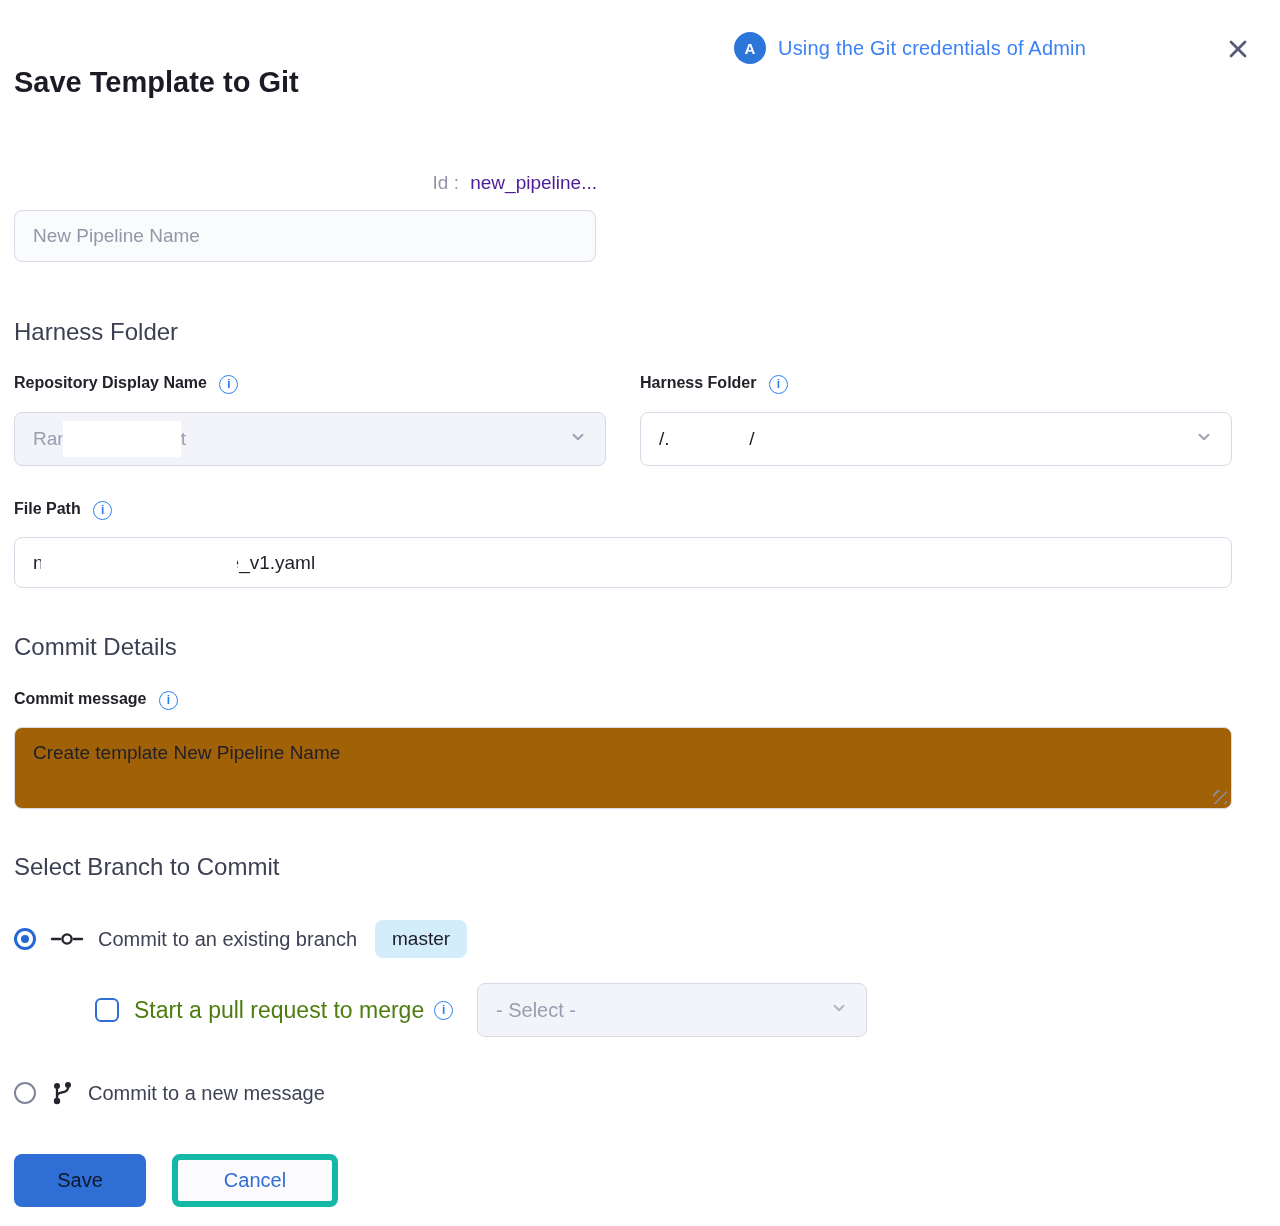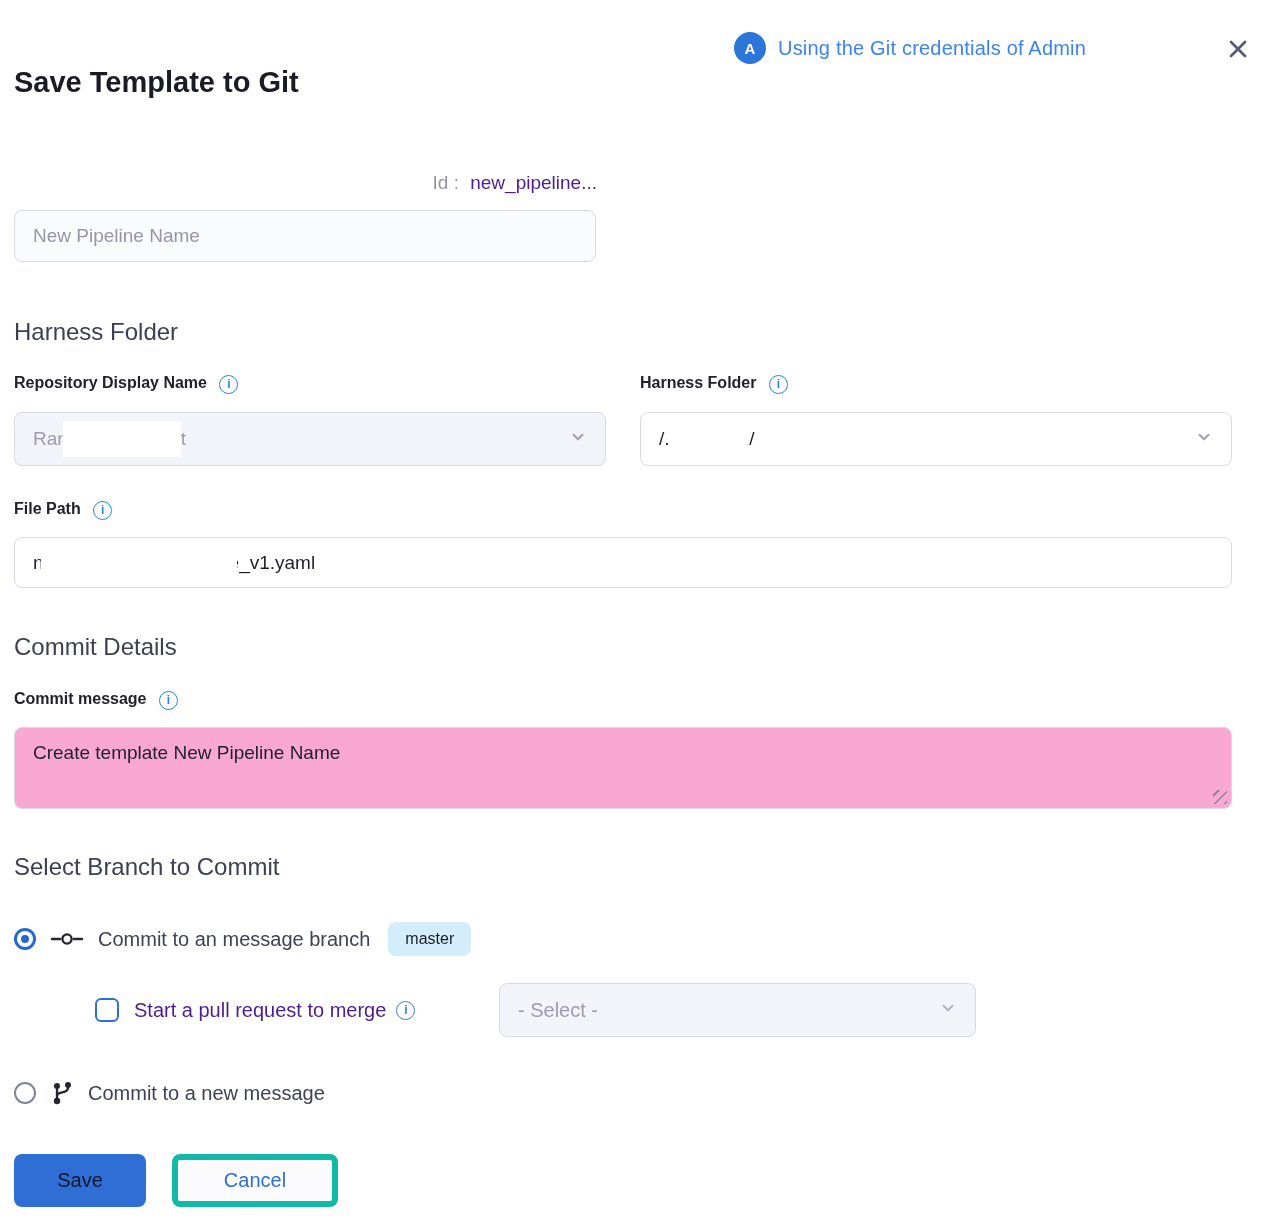--- a/index.html
+++ b/index.html
@@ -52,44 +52,44 @@
   #filepath-box  { top:537px; left:14px;  width:1218px; height:51px; cursor:text; }
 
   .redact { display:inline-block; background:#fff; height:36px; vertical-align:middle; position:relative; z-index:2; }
 
   .label-row2 { position:absolute; top:374px; }
   #filepath-label { position:absolute; top:500px; left:14px; }
   #commitmsg-label { position:absolute; top:690px; left:14px; }
 
   
   .textarea-wrap { position:absolute; top:727px; left:14px; width:1218px; height:82px; }
-  .commit-textarea { width:100%; height:100%; border:1px solid #d9dae6; border-radius:8px; background:#f9a8d4;
+  .commit-textarea { width:100%; height:100%; border:1px solid #d9dae6; border-radius:8px; background:#a16207;
                      font-size:19px; color:#1f1f2c; padding:14px 18px; resize:none;
                      font-family:"Liberation Sans","DejaVu Sans",sans-serif; }
   .resize-handle { position:absolute; right:5px; bottom:5px; width:14px; height:14px; pointer-events:none;
     background:repeating-linear-gradient(135deg, transparent 0 3px, #8a8a98 3px 5px, transparent 5px 7px); }
 
   
   .radio-row { position:absolute; left:14px; display:flex; align-items:center; }
   .radio { width:22px; height:22px; border-radius:50%; flex:none; position:relative; cursor:pointer; }
   .radio-on { background:#2468d5; }
   .radio-on::before { content:""; position:absolute; inset:3px; background:#fff; border-radius:50%; }
   .radio-on::after  { content:""; position:absolute; inset:7px; background:#2468d5; border-radius:50%; }
   .radio-off { border:2px solid #80839a; background:#fff; }
   .radio-label { font-size:20px; color:#3f4254; margin-left:14px; }
   .row-icon { margin-left:14px; flex:none; display:flex; align-items:center; }
 
   .branch-tag { margin-left:18px; background:#d3eefa; border-radius:8px; padding:8px 17px;
-                font-size:16px; color:#1c1c28; }
+                font-size:19px; color:#1c1c28; }
 
   .pr-row { position:absolute; top:983px; left:95px; display:flex; align-items:center; }
   .checkbox { width:24px; height:24px; border:2px solid #2f6ed5; border-radius:6px; background:#fff;
               flex:none; cursor:pointer; }
-  .pr-label { font-size:20px; color:#4c1d95; margin-left:15px; }
-  #pr-select { top:983px; left:499px; width:477px; height:54px; font-size:20px; }
+  .pr-label { font-size:23px; color:#4d7c0f; margin-left:15px; }
+  #pr-select { top:983px; left:477px; width:390px; height:54px; font-size:20px; }
 
   
   .btn { position:absolute; top:1154px; height:53px; border-radius:8px; font-size:20px;
          display:flex; align-items:center; justify-content:center; cursor:pointer;
          font-family:"Liberation Sans","DejaVu Sans",sans-serif; border:none; }
   #save-btn { left:14px; width:132px; background:#2f6ed5; color:#0f172a; }
   #cancel-btn { left:172px; width:166px; background:#fbfbfe; border:6px solid #14b8a6; color:#2f6ed5; }
 </style>
 </head>
 <body>
@@ -175,21 +175,21 @@
 
   <div class="radio-row" style="top:917px; height:44px;">
     <div class="radio radio-on"></div>
     <span class="row-icon">
       <svg width="34" height="18" viewBox="0 0 34 18" fill="none" stroke="#24242e" stroke-width="2.4" stroke-linecap="round">
         <line x1="2" y1="9" x2="10" y2="9"></line>
         <circle cx="17" cy="9" r="4.6"></circle>
         <line x1="24" y1="9" x2="32" y2="9"></line>
       </svg>
     </span>
-    <span class="radio-label">Commit to an message branch</span>
+    <span class="radio-label">Commit to an existing branch</span>
     <span class="branch-tag">master</span>
   </div>
 
   <div class="pr-row" style="height:54px;">
     <div class="checkbox"></div>
     <span class="pr-label">Start a pull request to merge</span>
     <span class="info" style="margin-left:10px;">i</span>
   </div>
   <div id="pr-select" class="select-box sel-disabled">
     <span>- Select -</span>

